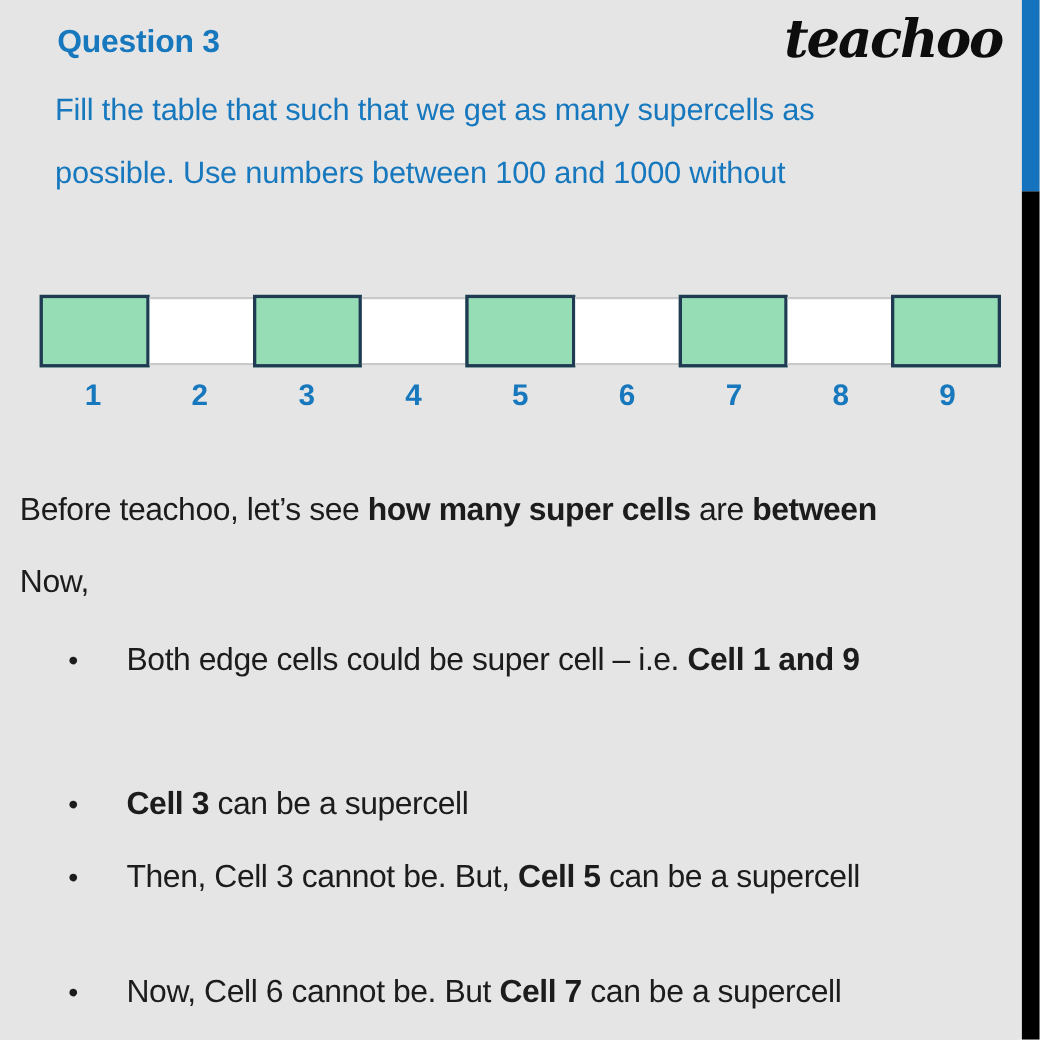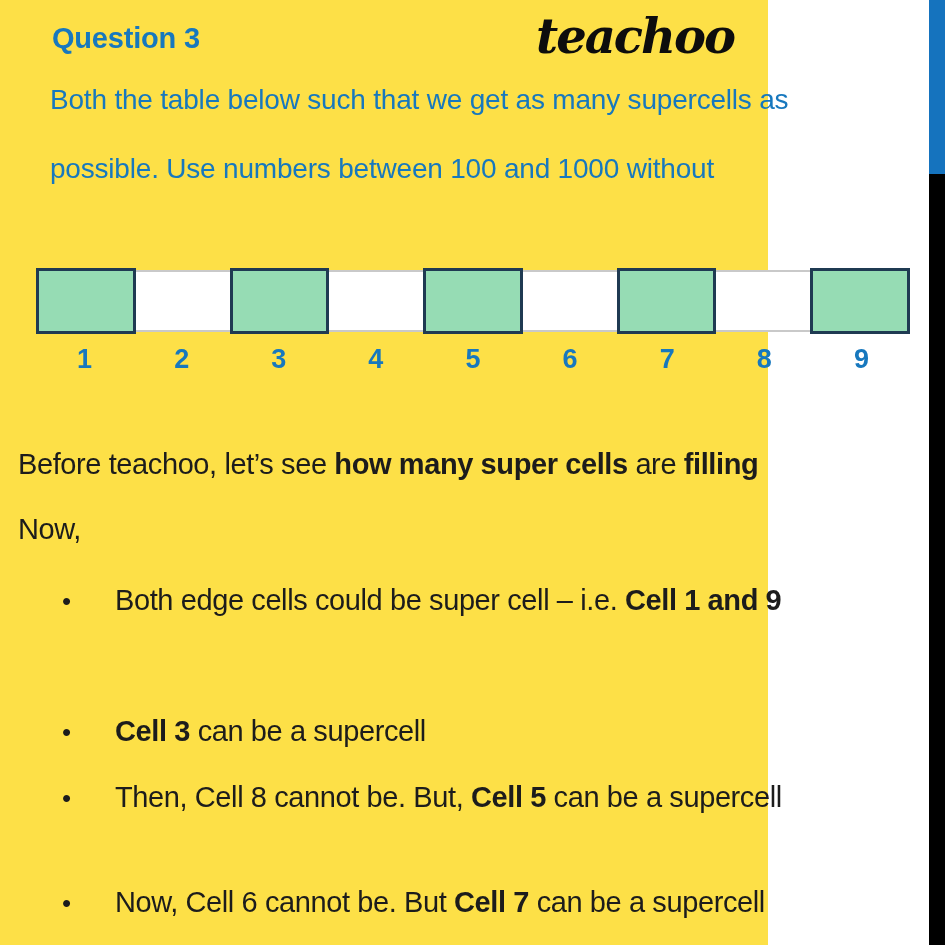--- a/index.html
+++ b/index.html
@@ -3,21 +3,21 @@
 <meta charset="utf-8">
 <style>
   html, body { margin: 0; padding: 0; }
   body {
     width: 945px; height: 945px;
     background: #ffffff;
     font-family: "Liberation Sans", sans-serif;
     overflow: hidden;
     position: relative;
   }
-  .page { position: absolute; inset: 0; width: 768px; height: 945px; background: #fde047; }
+  .page { position: absolute; inset: 0; width: 945px; height: 945px; background: #e5e5e5; }
 
   
   .title {
     position: absolute; left: 52px; top: 22px;
     font-size: 29px; font-weight: 700; color: #1778BE;
     letter-spacing: -0.2px;
   }
   .brand {
     position: absolute; right: 34px; top: 8px;
     font-family: "DejaVu Serif", serif;
@@ -26,21 +26,21 @@
     letter-spacing: -2px;
   }
 
   
   .q-line {
     position: absolute; left: 50px;
     font-size: 28px; color: #1778BE;
     letter-spacing: -0.2px; white-space: nowrap;
   }
   .q1 { top: 84px; }
-  .q2 { top: 141px; margin-top: 12px; }
+  .q2 { top: 141px; }
   .q3 { top: 198px; }
 
   
   .cells-row {
     position: absolute; left: 36px; top: 268px;
     width: 874px; height: 66px;
     display: flex;
   }
   .cell { flex: 1 1 0; box-sizing: border-box; }
   .cell.filled {
@@ -88,21 +88,21 @@
   .side-bar .black { width: 16px; height: 771px; background: #000000; }
 </style>
 </head>
 <body>
 
 <div class="page">
 
   <div class="title">Question 3</div>
   <div class="brand">teachoo</div>
 
-  <div class="q-line q1">Both the table below such that we get as many supercells as</div>
+  <div class="q-line q1">Fill the table that such that we get as many supercells as</div>
   <div class="q-line q2">possible. Use numbers between 100 and 1000 without</div>
 
   <div class="cells-row">
     <div class="cell filled"></div>
     <div class="cell empty"></div>
     <div class="cell filled"></div>
     <div class="cell empty"></div>
     <div class="cell filled"></div>
     <div class="cell empty"></div>
     <div class="cell filled"></div>
@@ -114,30 +114,30 @@
     <div class="num">2</div>
     <div class="num">3</div>
     <div class="num">4</div>
     <div class="num">5</div>
     <div class="num">6</div>
     <div class="num">7</div>
     <div class="num">8</div>
     <div class="num">9</div>
   </div>
 
-  <div class="line intro"><span>Before teachoo, let’s see </span><span class="b">how many super cells</span><span> are </span><span class="b">filling</span></div>
+  <div class="line intro"><span>Before teachoo, let’s see </span><span class="b">how many super cells</span><span> are </span><span class="b">between</span></div>
 
   <div class="line now">Now,</div>
 
   <div class="line bullet bl1"><span class="dot">•</span><span>Both edge cells could be super cell – i.e. </span><span class="b">Cell 1 and 9</span></div>
 
 
   <div class="line bullet bl3"><span class="dot">•</span><span class="b">Cell 3</span><span> can be a supercell</span></div>
 
-  <div class="line bullet bl4"><span class="dot">•</span><span>Then, Cell 8 cannot be. But, </span><span class="b">Cell 5</span><span> can be a supercell</span></div>
+  <div class="line bullet bl4"><span class="dot">•</span><span>Then, Cell 3 cannot be. But, </span><span class="b">Cell 5</span><span> can be a supercell</span></div>
 
   <div class="line bullet bl5"><span class="dot">•</span><span>Now, Cell 6 cannot be. But </span><span class="b">Cell 7</span><span> can be a supercell</span></div>
 
   <div class="side-bar">
     <div class="blue"></div>
     <div class="black"></div>
   </div>
 
 </div>
 

